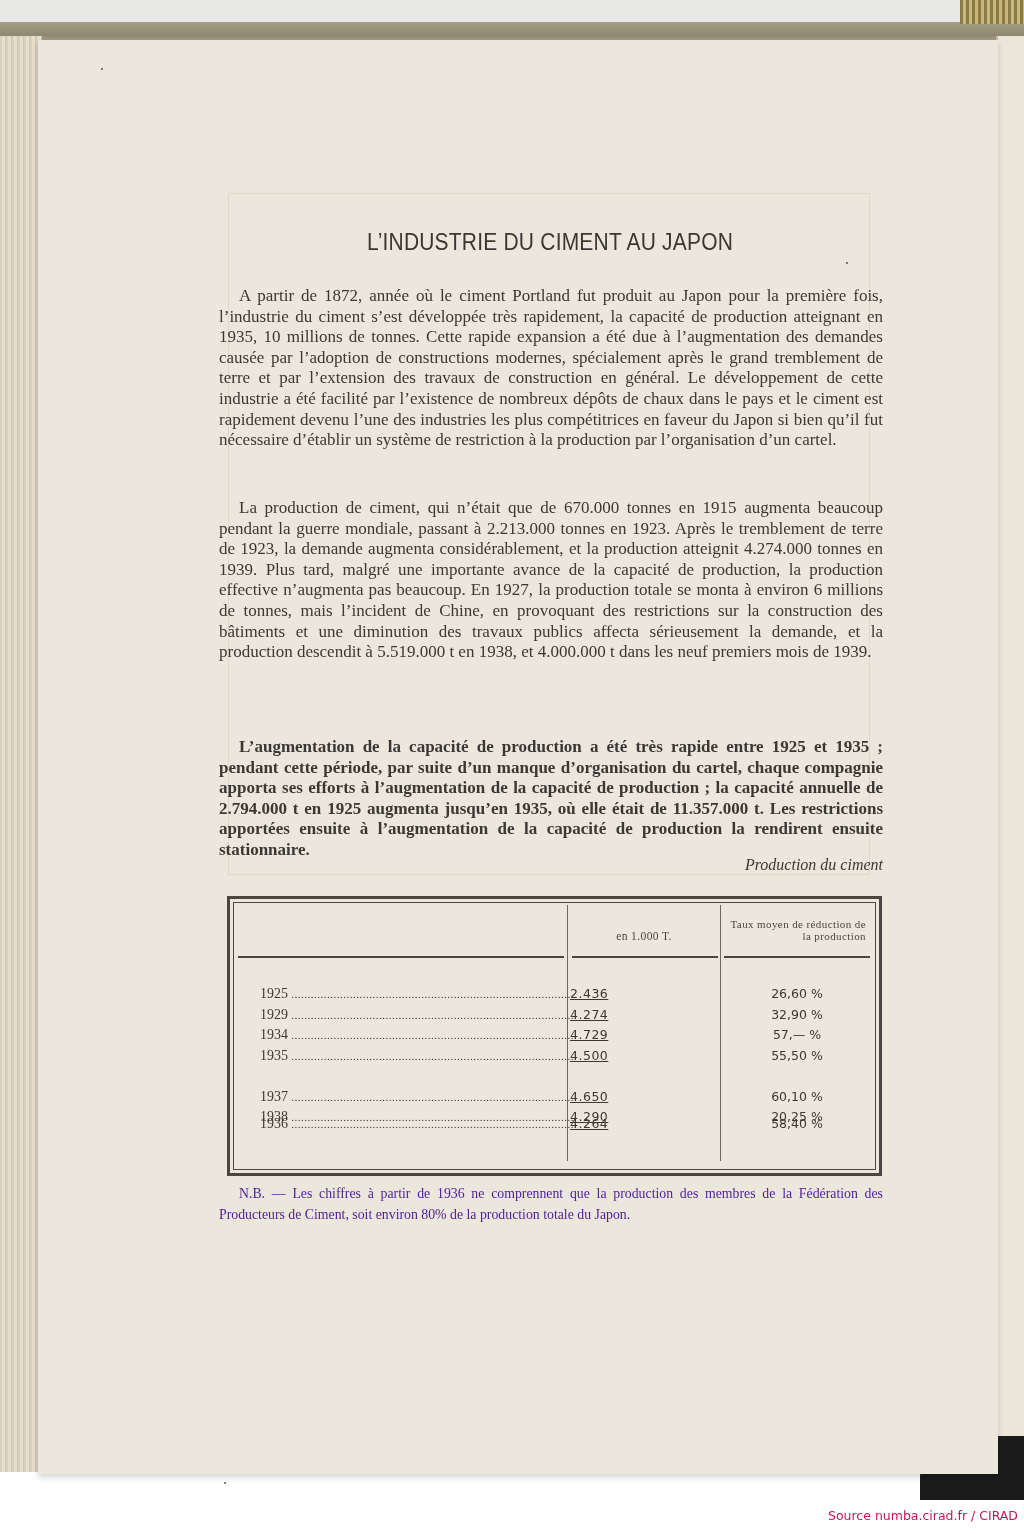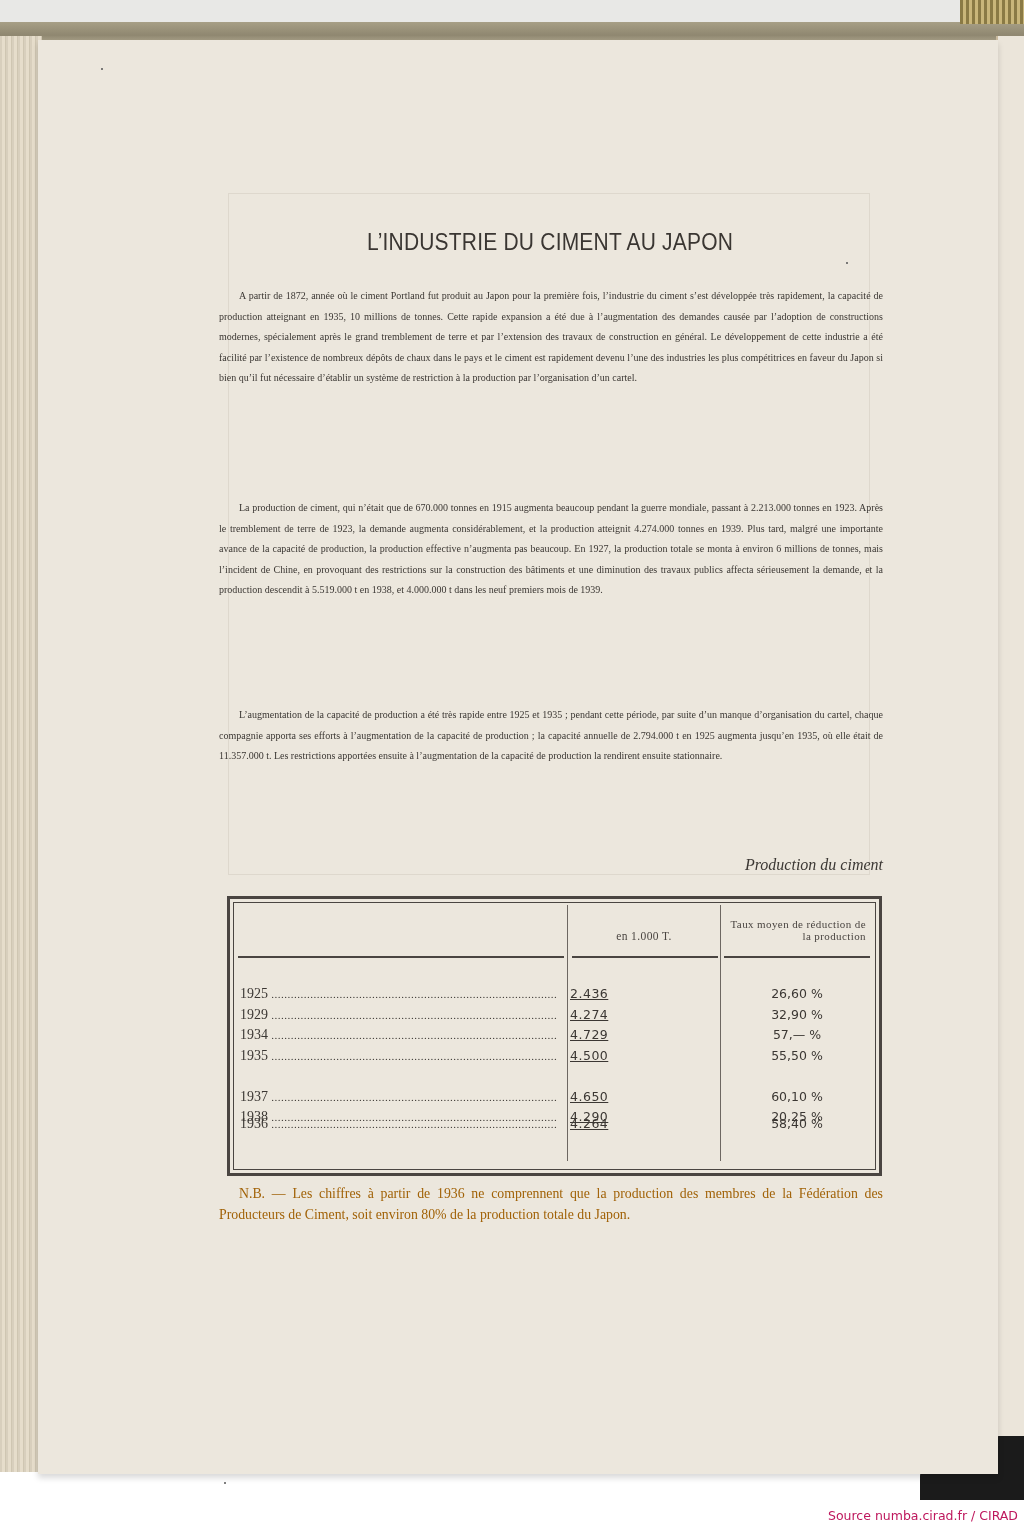--- a/index.html
+++ b/index.html
@@ -45,27 +45,27 @@
   }
 
   .title {
     position: absolute; left: 200px; top: 216px; width: 700px; text-align: center;
     font-family: "Liberation Sans", "DejaVu Sans", sans-serif;
     font-size: 21px; letter-spacing: 0.2px; color: #3a3632; font-weight: normal;
     transform: scaleY(1.1);
   }
   .body-text {
     position: absolute; left: 219px; width: 664px;
-    font-size: 10px; line-height: 20.6px; color: #3b3733;
+    font-size: 17px; line-height: 20.6px; color: #3b3733;
     text-align: justify; margin: 0;
   }
   .body-text p { margin: 0; text-indent: 20px; }
   #para1 { top: 286px; }
   #para2 { top: 498px; }
-  #para3 { top: 705px; }
+  #para3 { top: 737px; font-weight: bold; }
 
   .caption {
     position: absolute; left: 219px; top: 856px; width: 664px; text-align: right;
     font-style: italic; font-size: 16px; color: #3b3733;
   }
 
   .table-frame {
     position: absolute; left: 227px; top: 896px; width: 649px; height: 274px;
     border: 3px solid #4a4541;
     outline: 1px solid #4a4541; outline-offset: -7px;
@@ -78,38 +78,38 @@
   }
   .hdr-cell {
     position: absolute; top: 6px; height: 50px; display: flex; align-items: center; justify-content: center;
     text-align: right; font-size: 11.5px; line-height: 12px; color: #4a4541; letter-spacing: 0.4px;
   }
   .row {
     position: absolute; left: 0; height: 20px; width: 100%;
     font-size: 14px; color: #3b3733;
   }
   .row .year {
-    position: absolute; left: 10px; width: 318px; white-space: nowrap; overflow: hidden;
+    position: absolute; left: 30px; width: 318px; white-space: nowrap; overflow: hidden;
   }
   .row .year::after {
     content: " ........................................................................................................";
     letter-spacing: 0.5px; font-size: 11px;
   }
   .row .prod {
     position: absolute; left: 340px; width: 148px; text-align: left;
     font-family: "DejaVu Sans", sans-serif; font-size: 12.5px; letter-spacing: 0.5px; text-decoration: underline;
   }
   .row .rate {
     position: absolute; left: 494px; width: 146px; text-align: center;
     font-family: "DejaVu Sans", sans-serif; font-size: 12.5px;
   }
 
   .note {
     position: absolute; left: 219px; top: 1184px; width: 664px;
-    font-size: 13.8px; line-height: 20.5px; color: #a16207; text-align: justify; margin: 0;
+    font-size: 13.8px; line-height: 20.5px; color: #4c1d95; text-align: justify; margin: 0;
   }
   .note p { margin: 0; text-indent: 20px; }
 
   .source {
     position: absolute; right: 6px; top: 1508px;
     font-family: "DejaVu Sans", sans-serif; font-size: 12.5px; color: #be185d;
   }
   .speck { position: absolute; width: 2px; height: 2px; background: #555; border-radius: 1px; }
 </style>
 </head>

